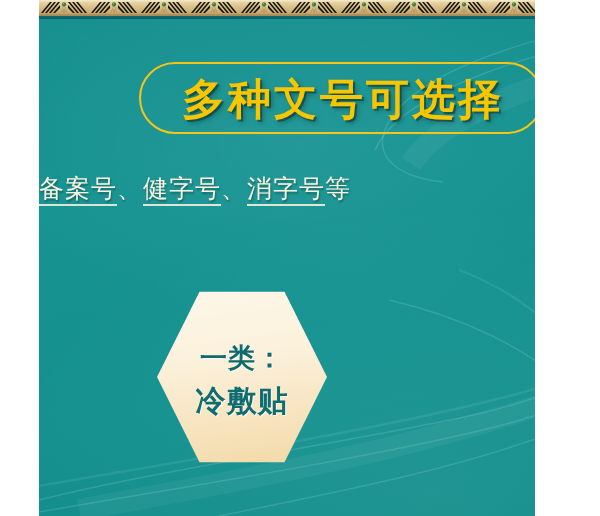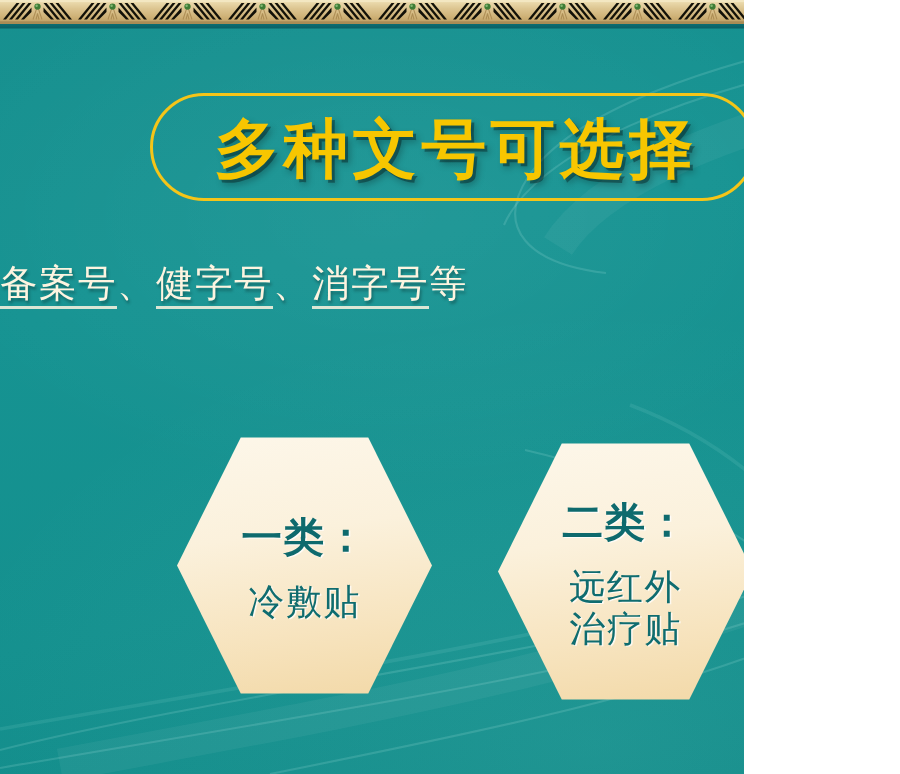--- a/index.html
+++ b/index.html
@@ -10,20 +10,21 @@
   }
 
   #poster {
     position:relative;
     width:496px; height:516px;
     overflow:hidden;
     background:
       radial-gradient(ellipse 520px 300px at 52% 28%, rgba(255,255,255,0.055) 0%, rgba(255,255,255,0.0) 62%),
       radial-gradient(ellipse 640px 420px at 80% 96%, rgba(160,235,225,0.10) 0%, rgba(255,255,255,0.0) 70%),
       linear-gradient(168deg, #17908f 0%, #169392 35%, #14908e 70%, #108a88 100%);
+    margin-left: 39px;
   }
 
   
   .swirls { position:absolute; inset:0; pointer-events:none; }
 
   
   #topband {
     position:absolute; top:0; left:0;
     width:600px; height:16px;
     z-index:6;
@@ -102,22 +103,22 @@
     font-size:27px;
     font-weight:bold;
     letter-spacing:1px;
     color:#0e6a6d;
     text-shadow:1px 1px 0 rgba(255,255,255,0.8);
     margin-bottom:11px;
     white-space:nowrap;
   }
   .hex-line {
     font-family:"DejaVu Serif", serif;
-    font-size:24px;
-    font-weight:normal;
+    font-size:30px;
+    font-weight:bold;
     line-height:28px;
     letter-spacing:1px;
     color:#0f6c6f;
     text-shadow:1px 1px 0 rgba(255,255,255,0.75);
     white-space:nowrap;
   }
 </style>
 </head>
 <body>
 
@@ -192,22 +193,14 @@
     </div>
 
   <div class="hex" id="hex-one">
     <div class="hex-shape"></div>
     <div class="hex-body">
       <div class="hex-head">一类：</div>
       <div class="hex-line">冷敷贴</div>
     </div>
   </div>
 
-  <div class="hex" id="hex-two">
-    <div class="hex-shape"></div>
-    <div class="hex-body">
-      <div class="hex-head">二类：</div>
-      <div class="hex-line">远红外</div>
-      <div class="hex-line">治疗贴</div>
-    </div>
-  </div>
 
 </div>
 
 </body></html>

